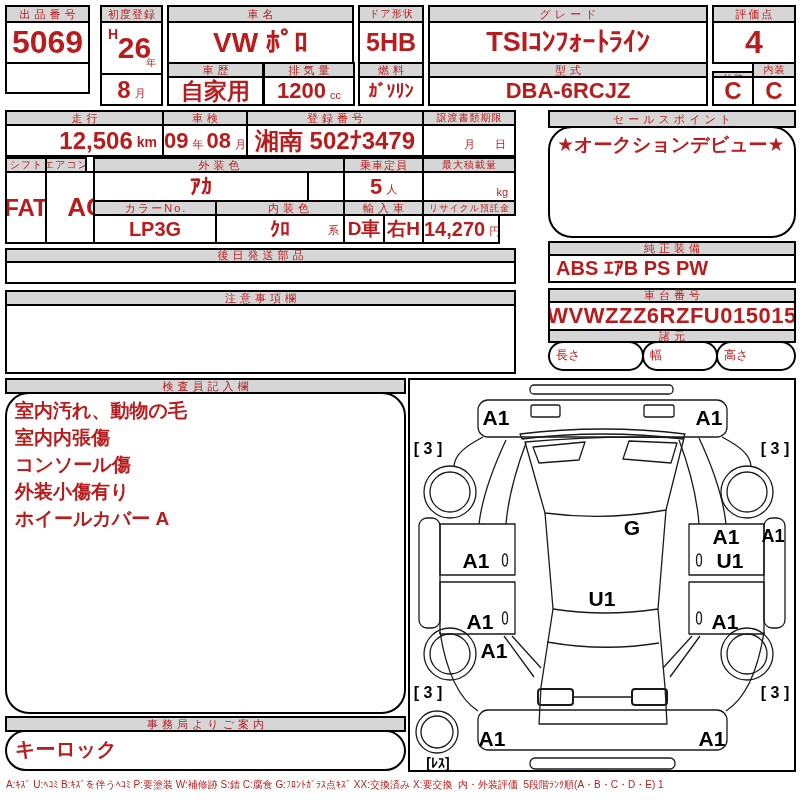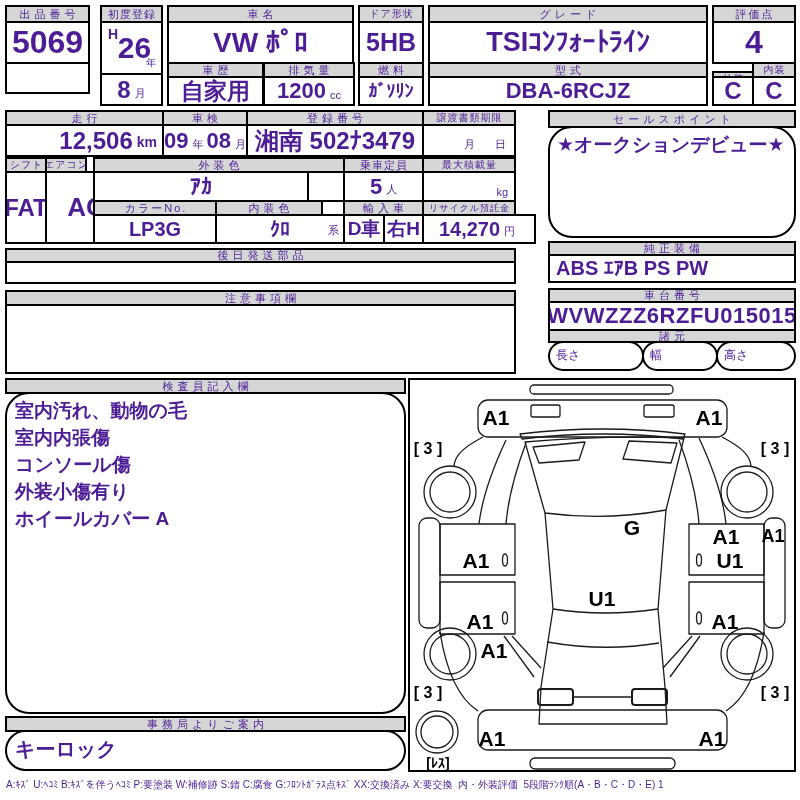--- a/index.html
+++ b/index.html
@@ -1,17 +1,17 @@
 <!DOCTYPE html>
 <html><head>
 <meta charset="utf-8">
 <style>
   html,body{margin:0;padding:0;background:#fff;}
   #sheet{position:relative;width:800px;height:800px;background:#fff;
-         font-family:"Liberation Sans","DejaVu Sans",sans-serif;color:#4c1d95;}
+         font-family:"Liberation Sans","DejaVu Sans",sans-serif;color:#b91c1c;}
   .cell{position:absolute;background:#fff;border:2px solid #000;box-sizing:border-box;
         display:flex;align-items:center;justify-content:center;overflow:hidden;white-space:nowrap;}
   .hdr{position:absolute;background:#d6d6d6;border:2px solid #000;box-sizing:border-box;
        display:flex;align-items:center;justify-content:center;font-size:11px;
        letter-spacing:4px;text-indent:4px;white-space:nowrap;overflow:hidden;}
   .hdr.tight{font-size:10px;letter-spacing:1px;text-indent:1px;}
   .b{font-weight:bold;}
   .unit{font-size:11px;font-weight:normal;margin-left:4px;align-self:flex-end;padding-bottom:3px;}
   .left{justify-content:flex-start;}
   .top{align-items:flex-start;border-radius:24px;}
@@ -98,30 +98,30 @@
     <span class="b" style="font-size:22px;">5</span>
     <span class="unit">人</span>
   </div>
   <div class="hdr tight" style="left:422px;top:157px;width:94px;height:16px;">最大積載量</div>
   <div class="cell" style="left:422px;top:171px;width:94px;height:31px;justify-content:flex-end;align-items:flex-end;padding:2px 6px;font-size:11px;">
     <span>kg</span>
   </div>
 
   <div class="hdr" style="left:93px;top:200px;width:124px;height:16px;letter-spacing:2px;text-indent:2px;">カラーNo.</div>
   <div class="cell b" style="left:93px;top:214px;width:124px;height:30px;font-size:20px;">LP3G</div>
-  <div class="hdr" style="left:215px;top:200px;width:108px;height:16px;">内装色</div>
+  <div class="hdr" style="left:215px;top:200px;width:147px;height:16px;">内装色</div>
   <div class="cell" style="left:215px;top:214px;width:130px;height:30px;position:absolute;">
     <span class="b" style="font-size:20px;">ｸﾛ</span>
     <span style="position:absolute;right:4px;bottom:4px;font-size:11px;">系</span>
   </div>
   <div class="hdr" style="left:343px;top:200px;width:81px;height:16px;">輸入車</div>
   <div class="cell b" style="left:343px;top:214px;width:42px;height:30px;font-size:19px;">D車</div>
   <div class="cell b" style="left:383px;top:214px;width:41px;height:30px;font-size:19px;">右H</div>
   <div class="hdr tight" style="left:422px;top:200px;width:94px;height:16px;font-size:9px;">リサイクル預託金</div>
-  <div class="cell" style="left:422px;top:214px;width:114px;height:30px;justify-content:center;padding-right:4px;">
+  <div class="cell" style="left:422px;top:214px;width:78px;height:30px;justify-content:space-between;padding-right:4px;">
     <span class="b" style="font-size:20px;">14,270</span>
     <span class="unit">円</span>
   </div>
 
   <div class="hdr" style="left:5px;top:248px;width:511px;height:15px;">後日発送部品</div>
   <div class="cell" style="left:5px;top:261px;width:511px;height:23px;"></div>
 
   <div class="hdr" style="left:5px;top:290px;width:511px;height:16px;">注意事項欄</div>
   <div class="cell" style="left:5px;top:304px;width:511px;height:70px;"></div>
 

